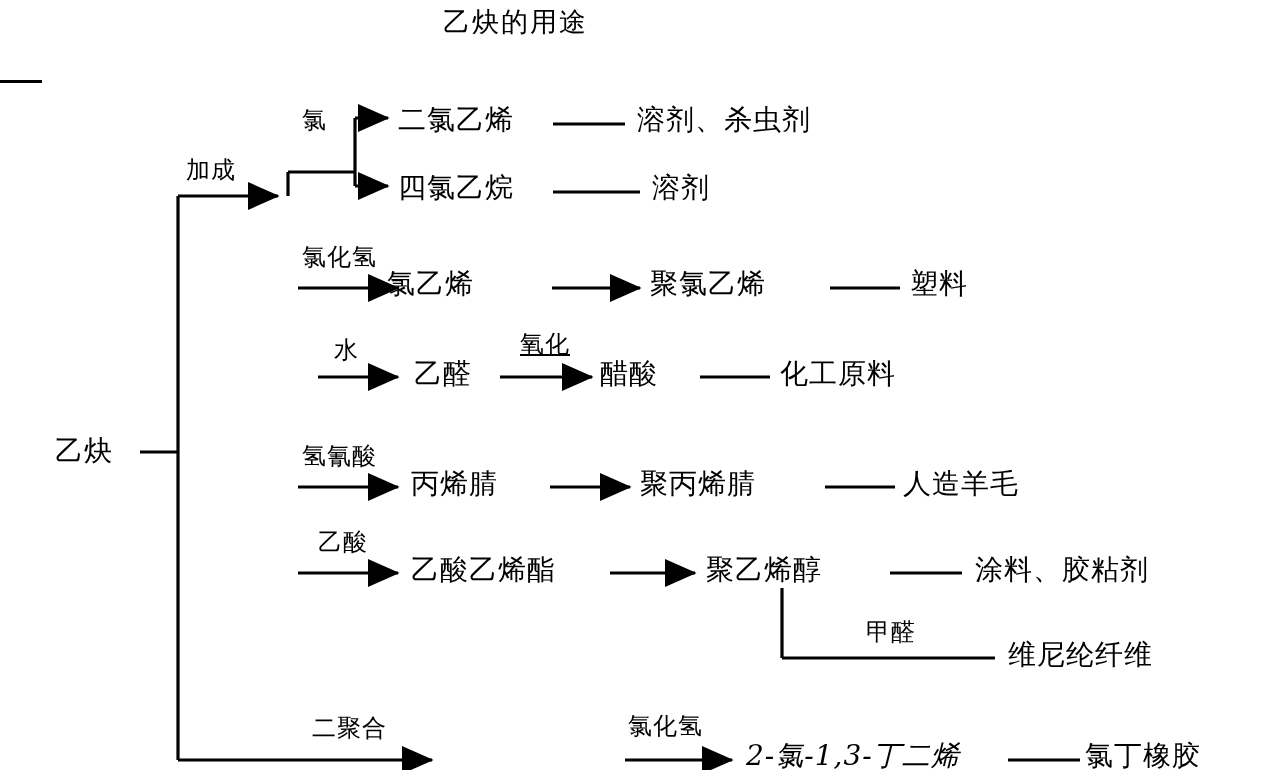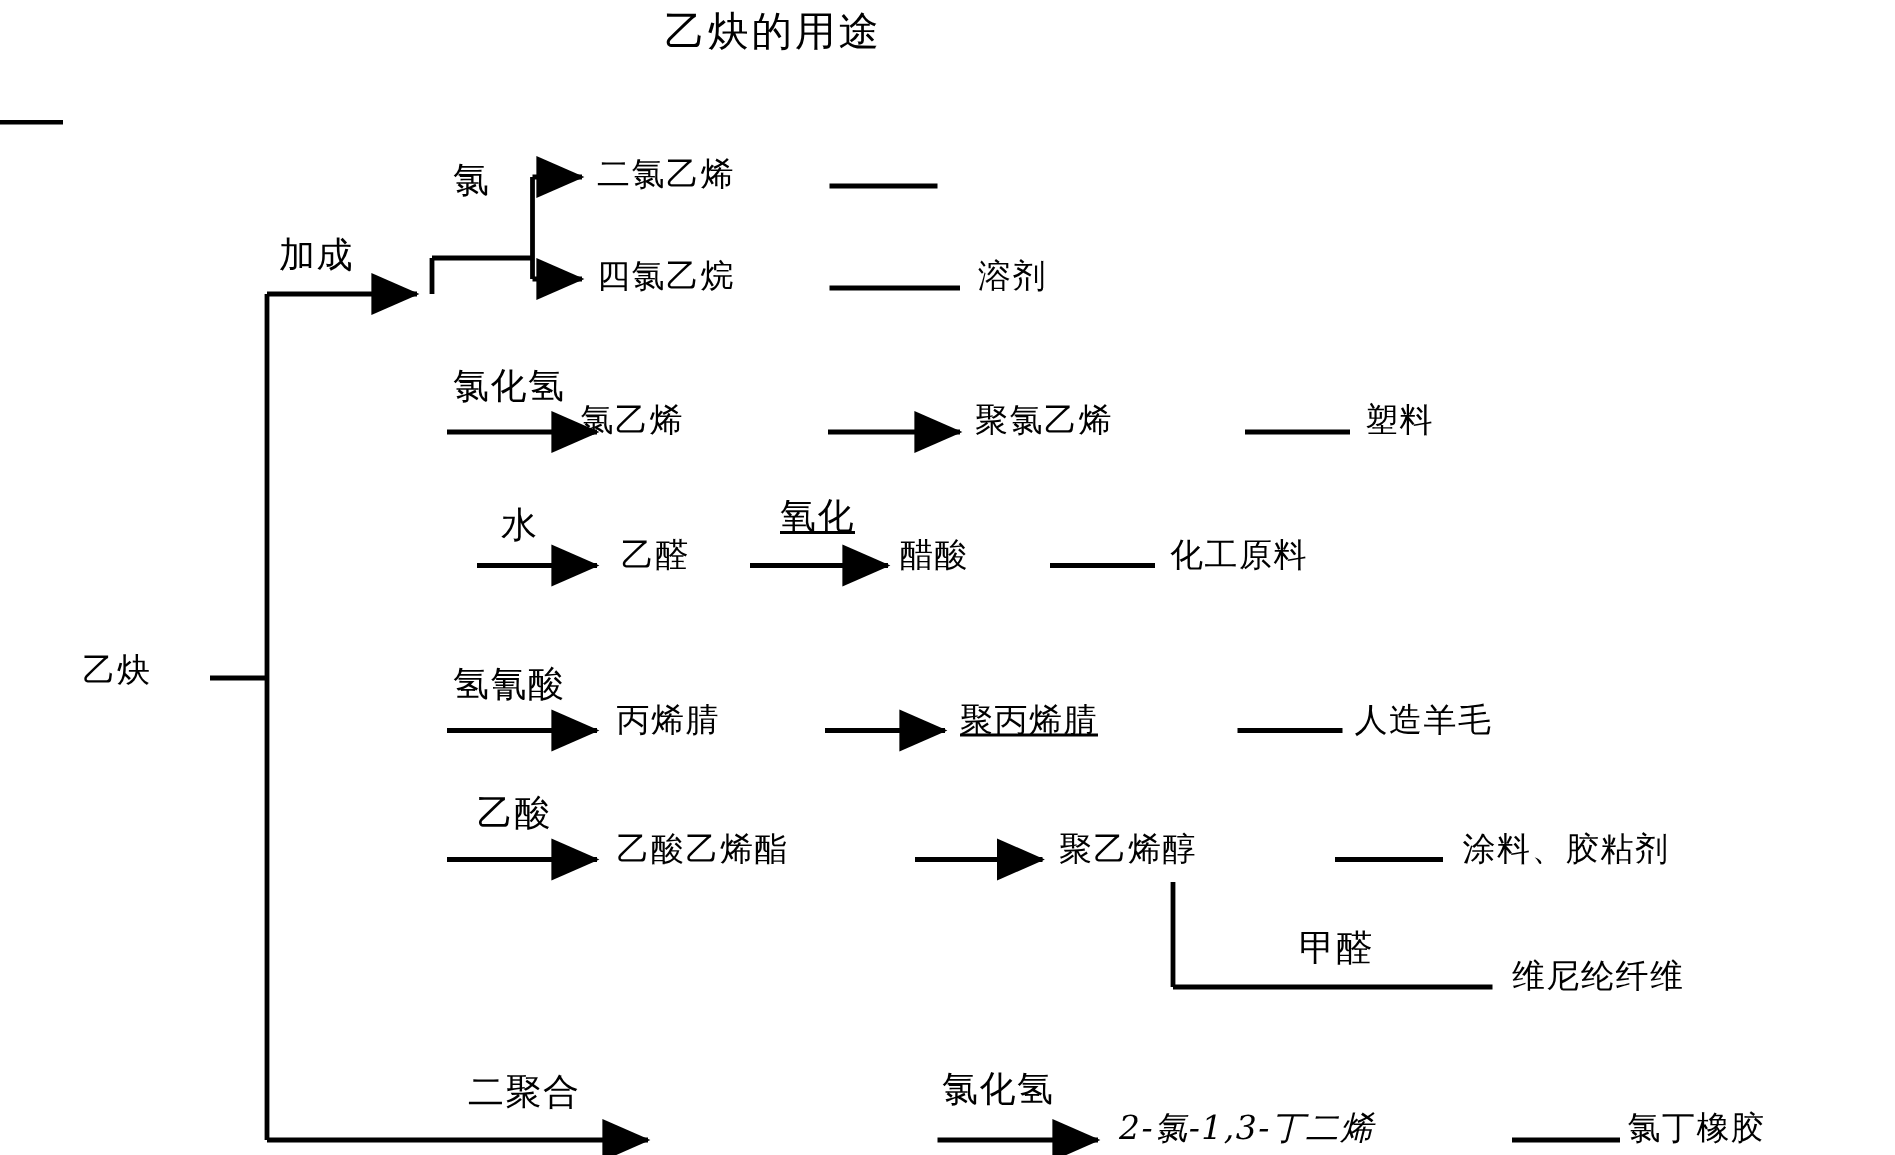--- a/index.html
+++ b/index.html
@@ -23,21 +23,21 @@
     white-space: nowrap;
     font-family: "DejaVu Serif", "Liberation Serif", serif;
     color: #000;
     line-height: 1;
   }
   .title {
     font-size: 27px;
     letter-spacing: 2px;
   }
   .node {
-    font-size: 22px;
+    font-size: 28px;
     letter-spacing: 1px;
   }
   .cond {
     font-size: 24px;
     letter-spacing: 1px;
   }
   svg {
     position: absolute;
     left: 0;
     top: 0;
@@ -115,38 +115,39 @@
     <path class="ln" d="M1008,760 L1080,760"></path>
   </svg>
 
   <div class="lbl node" style="left:55px; top:437px;">乙炔</div>
 
   <div class="lbl cond" style="left:186px; top:158px;">加成</div>
 
   <div class="lbl cond" style="left:302px; top:108px;">氯</div>
 
   <div class="lbl node" style="left:398px; top:106px;">二氯乙烯</div>
+  <div class="lbl node" style="left:637px; top:106px;">溶剂、杀虫剂</div>
 
   <div class="lbl node" style="left:398px; top:174px;">四氯乙烷</div>
   <div class="lbl node" style="left:652px; top:174px;">溶剂</div>
 
   <div class="lbl cond" style="left:302px; top:245px;">氯化氢</div>
   <div class="lbl node" style="left:387px; top:270px;">氯乙烯</div>
   <div class="lbl node" style="left:650px; top:270px;">聚氯乙烯</div>
   <div class="lbl node" style="left:910px; top:270px;">塑料</div>
 
   <div class="lbl cond" style="left:334px; top:338px;">水</div>
   <div class="lbl node" style="left:414px; top:360px;">乙醛</div>
   <div class="lbl cond" style="left:520px; top:332px;text-decoration:underline;">氧化</div>
   <div class="lbl node" style="left:600px; top:360px;">醋酸</div>
   <div class="lbl node" style="left:780px; top:360px;">化工原料</div>
 
   <div class="lbl cond" style="left:302px; top:444px;">氢氰酸</div>
   <div class="lbl node" style="left:411px; top:470px;">丙烯腈</div>
-  <div class="lbl node" style="left:640px; top:470px;text-decoration:underline;">聚丙烯腈</div>
+  <div class="lbl node" style="left:640px; top:470px;">聚丙烯腈</div>
   <div class="lbl node" style="left:903px; top:470px;">人造羊毛</div>
 
   <div class="lbl cond" style="left:318px; top:530px;">乙酸</div>
   <div class="lbl node" style="left:411px; top:556px;">乙酸乙烯酯</div>
   <div class="lbl node" style="left:706px; top:556px;">聚乙烯醇</div>
   <div class="lbl node" style="left:975px; top:556px;">涂料、胶粘剂</div>
 
   <div class="lbl cond" style="left:855px; top:620px;margin-left:11px;">甲醛</div>
   <div class="lbl node" style="left:1008px; top:641px;">维尼纶纤维</div>
 

